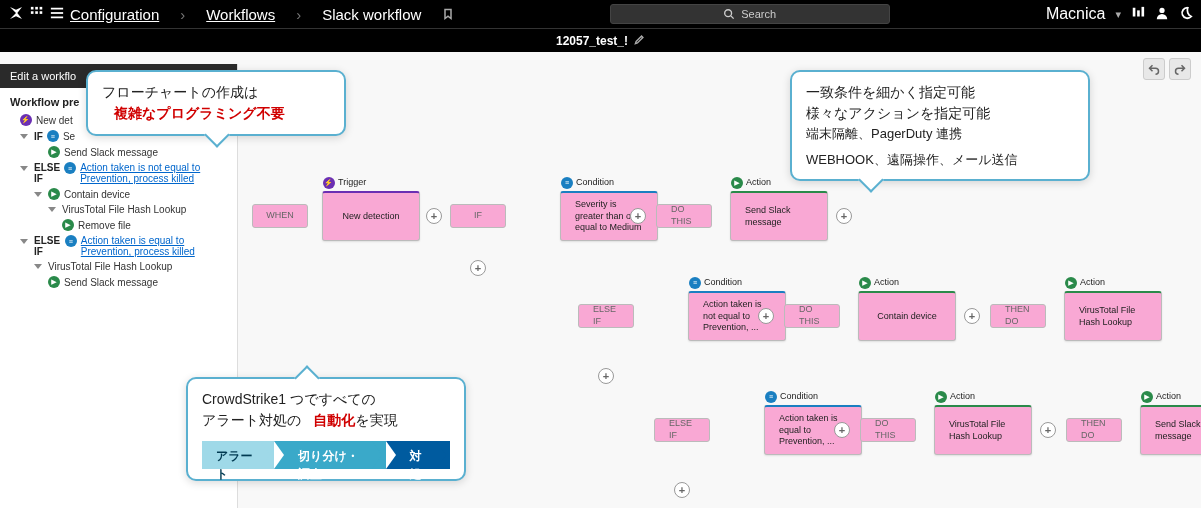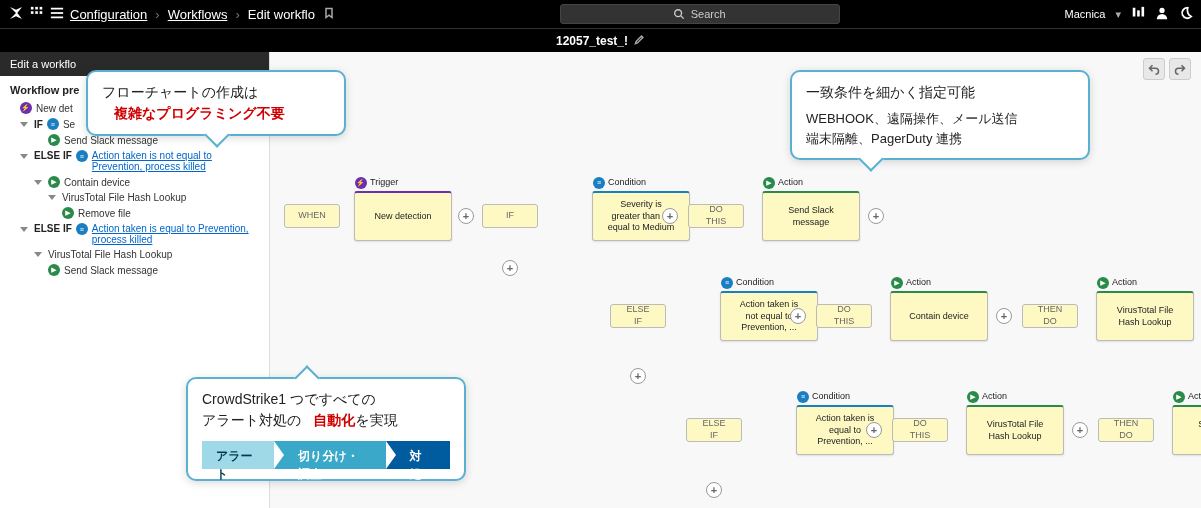--- a/index.html
+++ b/index.html
@@ -5,39 +5,39 @@
   * { box-sizing: border-box; margin: 0; padding: 0; }
   body { font-family: Arial, "Helvetica Neue", sans-serif; font-size: 11px; color: #222; background: #fff; width: 1201px; height: 508px; overflow: hidden; }
 
   
   .topbar { background: #000; color: #fff; height: 28px; display: flex; align-items: center; padding: 0 8px; }
   .topbar-left { display: flex; align-items: center; gap: 6px; flex: 0 0 auto; }
   .topbar-center { flex: 1; display: flex; justify-content: center; }
   .topbar-right { flex: 0 0 auto; display: flex; align-items: center; gap: 10px; }
   .falcon-icon svg { width: 16px; height: 16px; fill: #fff; }
   .menu-icon-grid svg { width: 14px; height: 14px; fill: #fff; }
-  .breadcrumb { display: flex; align-items: flex-end; gap: 8px; font-size: 13px; }
+  .breadcrumb { display: flex; align-items: flex-end; gap: 21px; font-size: 15px; }
   .breadcrumb .sep { color: #777; }
   .breadcrumb .link { text-decoration: underline; cursor: pointer; }
   .bookmark-icon svg { width: 12px; height: 12px; fill: none; stroke: #aaa; stroke-width: 2; }
   .searchbar { width: 280px; height: 20px; background: #333; border-radius: 3px; display: flex; align-items: center; justify-content: center; gap: 6px; color: #ccc; font-size: 11px; border: 1px solid #444; }
   .searchbar svg { width: 11px; height: 11px; fill: #ccc; }
-  .topbar-right .label { font-size: 11px; }
+  .topbar-right .label { font-size: 16px; }
   .topbar-right svg { width: 14px; height: 14px; fill: #fff; }
   .moon-icon svg { stroke: #fff; fill: none; stroke-width: 2; }
 
   
   .subtitlebar { background: #000; color: #fff; height: 24px; display: flex; align-items: center; justify-content: center; gap: 6px; font-size: 12px; font-weight: bold; border-top: 1px solid #333; }
   .subtitlebar svg { width: 11px; height: 11px; stroke: #aaa; fill: none; stroke-width: 2; }
 
   
   .main { display: flex; height: calc(508px - 52px); position: relative; background: #f8f8f8; }
 
   
-  .sidebar { width: 270px; background: #fff; border-right: 1px solid #ddd; overflow: hidden; position: relative; }
+  .sidebar { width: 238px; background: #fff; border-right: 1px solid #ddd; overflow: hidden; position: relative; margin-top: 12px; }
   .edit-header { background: #2a2a2a; color: #fff; padding: 6px 10px; font-size: 11px; }
   .wf-preview { padding: 8px 10px 4px; font-size: 11px; font-weight: bold; }
   .tree { font-size: 10px; }
   .tree-item { display: flex; align-items: center; gap: 4px; padding: 2px 0; }
   .indent1 { padding-left: 20px; }
   .indent2 { padding-left: 34px; }
   .indent3 { padding-left: 48px; }
   .indent4 { padding-left: 62px; }
   .caret { display: inline-block; width: 0; height: 0; border-left: 4px solid transparent; border-right: 4px solid transparent; border-top: 5px solid #888; margin-right: 2px; }
   .badge { width: 12px; height: 12px; border-radius: 50%; display: inline-flex; align-items: center; justify-content: center; font-size: 7px; color: #fff; flex-shrink: 0; }
@@ -49,21 +49,21 @@
 
   
   .canvas { flex: 1; position: relative; }
 
   
   .canvas-tools { position: absolute; top: 6px; right: 10px; display: flex; gap: 4px; z-index: 5; }
   .tool-btn { width: 22px; height: 22px; background: #e8e8e8; border: 1px solid #ccc; border-radius: 3px; display: flex; align-items: center; justify-content: center; }
   .tool-btn svg { width: 12px; height: 12px; stroke: #666; fill: none; stroke-width: 2; }
 
   
-  .node { position: absolute; background: #fef9c3; border: 1px solid #bbb; border-radius: 3px; font-size: 9px; text-align: center; display: flex; align-items: center; justify-content: center; padding: 4px 14px; line-height: 1.3; }
+  .node { position: absolute; background: #f9a8d4; border: 1px solid #bbb; border-radius: 3px; font-size: 9px; text-align: left; display: flex; align-items: center; justify-content: center; padding: 4px 14px; line-height: 1.3; }
   .node.card { width: 98px; height: 50px; border-top: 2px solid; box-shadow: 0 1px 2px rgba(0,0,0,.1); }
   .node.card.purple { border-top-color: #6b2fb3; }
   .node.card.blue   { border-top-color: #1a7fc1; margin-left: 36px; }
   .node.card.green  { border-top-color: #2a8a4a; }
   .node.mini { width: 56px; height: 24px; font-size: 9px; color: #666; border: 1px solid #bbb; }
   .node-label { position: absolute; top: -16px; left: 0; font-size: 9px; display: flex; align-items: center; gap: 3px; }
 
   .plus { position: absolute; width: 16px; height: 16px; border: 1px solid #999; border-radius: 50%; background: #fff; display: flex; align-items: center; justify-content: center; color: #666; font-size: 11px; font-weight: bold; line-height: 1; }
 
   .connector { position: absolute; border-top: 1.5px solid #888; z-index: -1; }
@@ -115,21 +115,21 @@
           <rect x="1" y="2" width="14" height="2"></rect>
           <rect x="1" y="7" width="14" height="2"></rect>
           <rect x="1" y="12" width="14" height="2"></rect>
         </svg>
     </span>
     <div class="breadcrumb">
       <span class="link">Configuration</span>
       <span class="sep">›</span>
       <span class="link">Workflows</span>
       <span class="sep">›</span>
-      <span>Edit workflo</span>
+      <span>Slack workflow</span>
       <span class="bookmark-icon">
         <svg viewBox="0 0 16 16">
             <path d="M4 2 h8 v12 l-4-3 -4 3 z"></path>
           </svg>
       </span>
     </div>
   </div>
   <div class="topbar-center">
     <div class="searchbar">
       <svg viewBox="0 0 16 16">
@@ -380,22 +380,23 @@
 
   </div>
 
   <div class="bubble b1" style="top:18px; left:86px; width:260px">
     <div>フローチャートの作成は</div>
     <div class="red">複雑なプログラミング不要</div>
   </div>
 
   <div class="bubble b2" style="top:18px; left:790px; width:300px">
     <div>一致条件を細かく指定可能</div>
+    <div>様々なアクションを指定可能</div>
+    <div class="sub-feature" style="margin-top:0">端末隔離、PagerDuty 連携</div>
     <div class="sub-feature">WEBHOOK、遠隔操作、メール送信</div>
-    <div class="sub-feature" style="margin-top:0">端末隔離、PagerDuty 連携</div>
   </div>
 
   <div class="bubble b3" style="top:325px; left:186px; width:280px">
     <div>CrowdStrike1 つですべての</div>
     <div>
       <span>アラート対処の</span><span class="red">自動化</span><span>を実現</span>
     </div>
     <div class="ribbon" style="position:relative; margin-top:10px">
       <div class="seg s1">アラート</div>
       <div class="seg s2">切り分け・調査</div>

